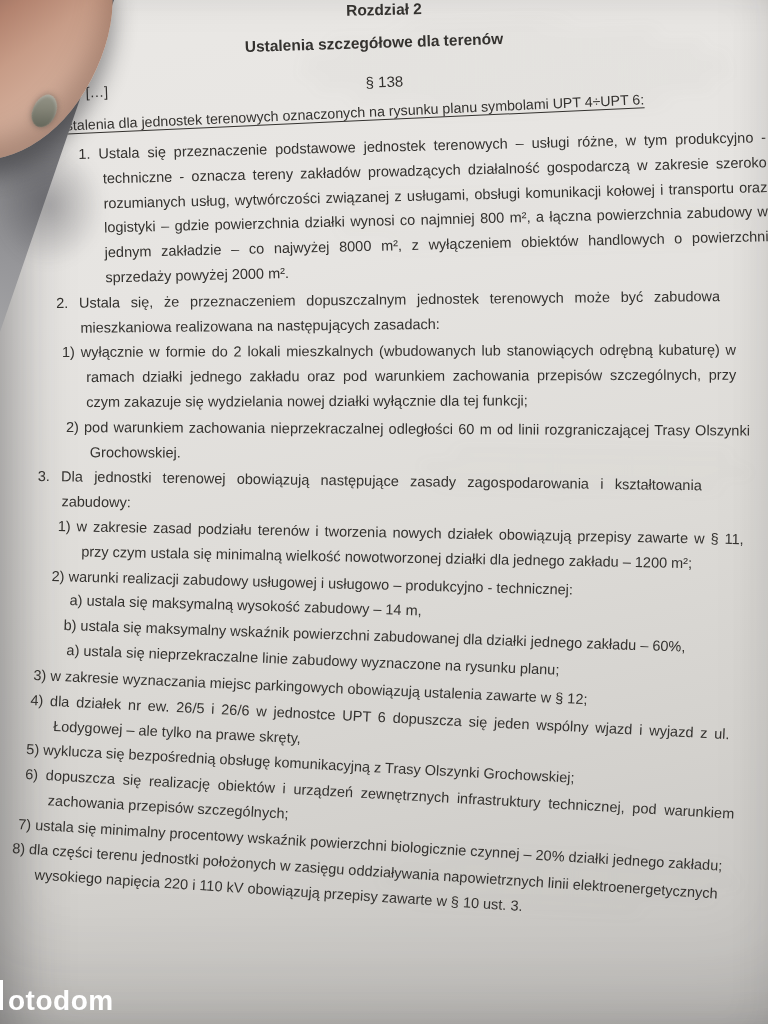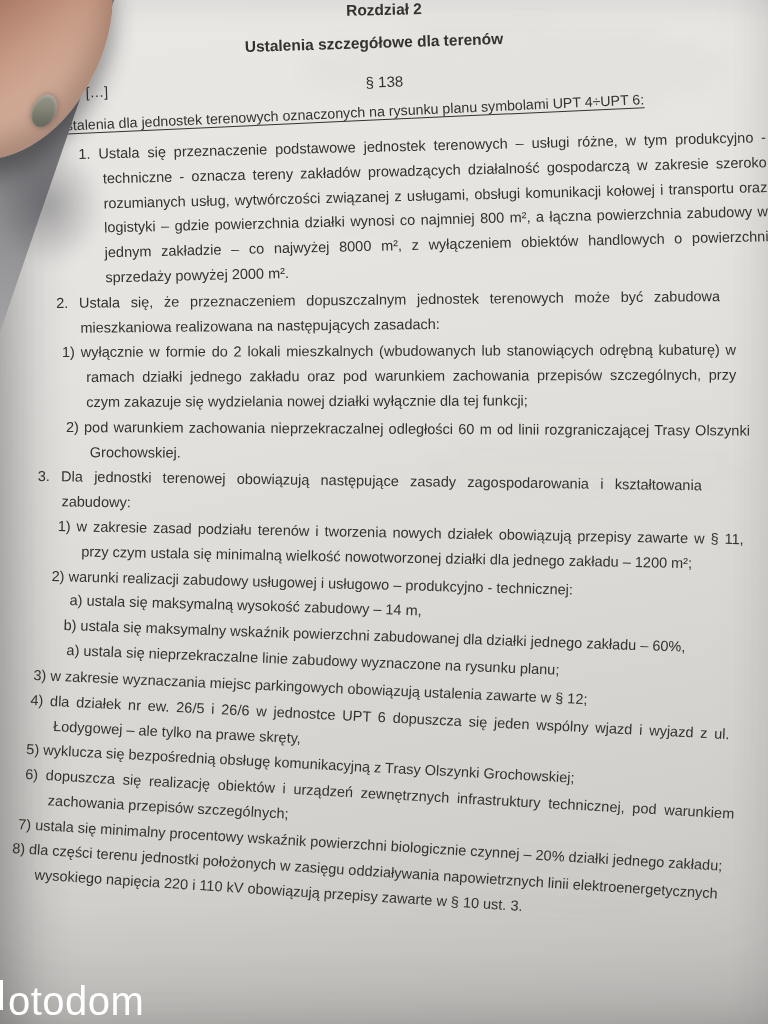--- a/index.html
+++ b/index.html
@@ -69,21 +69,21 @@
     box-shadow:0 0 6px rgba(60,60,55,.5), inset 0 2px 3px rgba(255,255,255,.25);
     filter:blur(.4px);
   }
   .finger-shadow{
     position:absolute;left:-26px;top:120px;width:150px;height:170px;
     background:radial-gradient(closest-side,rgba(55,55,62,.38),rgba(55,55,62,0) 72%);
     filter:blur(6px);
   }
   
   .watermark{position:absolute;left:8px;top:984px;color:#ffffff;}
-  .wm-text{font-weight:400;font-size:40px;letter-spacing:.5px;line-height:34px;}
+  .wm-text{font-weight:700;font-size:28px;letter-spacing:.5px;line-height:34px;}
   .wm-bar{position:absolute;left:-10px;top:-4px;width:5px;height:30px;background:#ffffff;}
 </style>
 </head>
 <body>
 
 <div class="photo">
 
   <div class="bgcorner"></div>
 
   <div class="paper">

